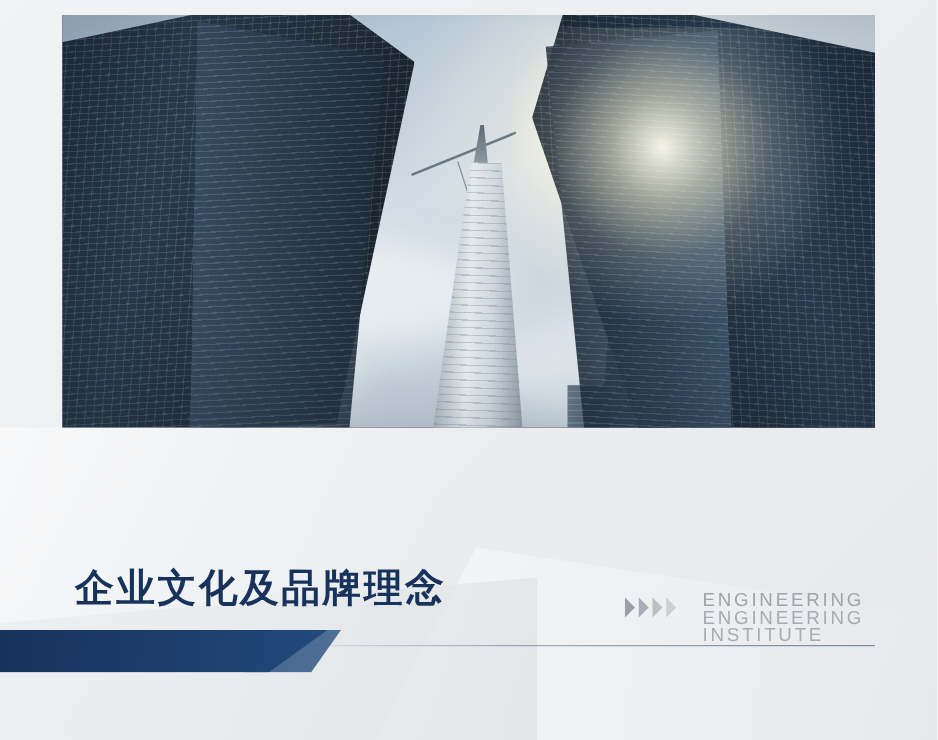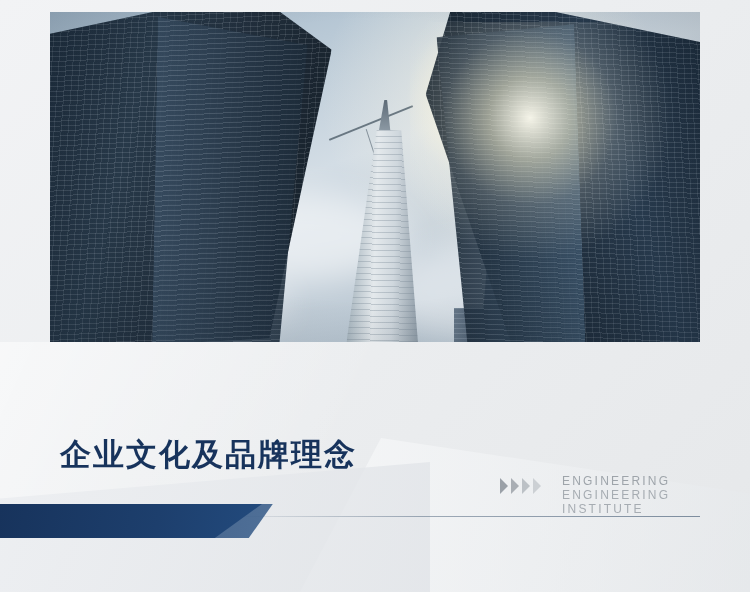--- a/index.html
+++ b/index.html
@@ -230,21 +230,21 @@
     opacity: 0.85;
   }
   .rule {
     position: absolute;
     left: 0; top: 174px;
     width: 700px; height: 1px;
     background: linear-gradient(90deg, rgba(23,51,92,0.0) 0%, rgba(23,51,92,0.0) 30%, rgba(90,110,132,0.55) 60%, rgba(90,110,132,0.75) 100%);
   }
   .title {
     position: absolute;
-    left: 60px; top: 92px;
+    left: 60px; top: 108px;
     font-size: 31px;
     font-weight: bold;
     letter-spacing: 2px;
     color: #17335c;
     font-family: "DejaVu Sans", "Liberation Sans", sans-serif;
     white-space: nowrap;
   }
 
   
   .chevrons {
@@ -262,21 +262,21 @@
   }
   .chev.c-a { border-left-color: #9aa0a7; }
   .chev.c-b { border-left-color: #a9aeb4; }
   .chev.c-c { border-left-color: #bcc1c6; }
   .chev.c-d { border-left-color: #ccd0d4; }
 
   .en-block {
     position: absolute;
     left: 562px; top: 132px;
     color: #9ea4aa;
-    font-size: 12px;
+    font-size: 15px;
     letter-spacing: 2.2px;
     line-height: 14px;
     font-family: "Liberation Sans", sans-serif;
   }
   .en-line2 { color: #a6acb2; }
 </style>
 </head>
 <body>
 
 <div class="slide">

